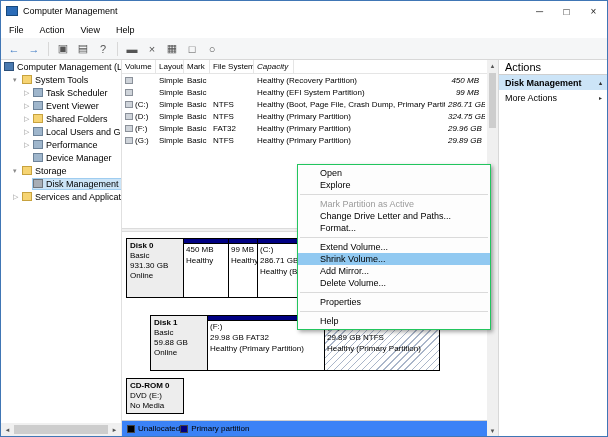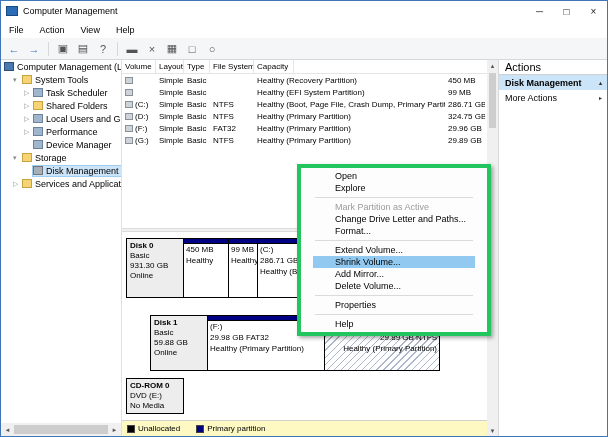--- a/index.html
+++ b/index.html
@@ -40,54 +40,54 @@
 
   
   .center-pane { position:absolute; top:59px; left:121px; width:365px; bottom:0; background:#fff; overflow:hidden; }
   .vheader, .vrow { display:flex; align-items:center; font-size:8px; white-space:nowrap; }
   .vheader { height:14px; border-bottom:1px solid #e5e5e5; }
   .vheader .c { height:14px; line-height:14px; border-right:1px solid #e5e5e5; }
   .vrow { height:12px; }
   .c { flex:none; overflow:hidden; padding-left:3px; white-space:nowrap; }
   .c.vol { width:34px; display:flex; align-items:center; }
   .c.lay { width:28px; } .c.typ { width:26px; } .c.fs { width:44px; }
-  .c.st { width:191px; } .c.cap { width:40px; padding-right:6px; }
+  .c.st { width:191px; } .c.cap { width:40px; text-align:right; padding-right:6px;font-style:italic; }
   .vicon { width:8px; height:7px; background:#cfd4da; border:1px solid #8a9099; margin-right:2px; flex:none; }
 
   .splitter { position:absolute; top:168px; left:0; right:0; height:4px; background:#f0f0f0; border-top:1px solid #dcdcdc; border-bottom:1px solid #dcdcdc; }
 
   
   .disk-row { position:absolute; left:4px; display:flex; }
   .disk-info { width:58px; border:1px solid #000; background:#ededed; padding:2px 3px; font-size:8px; line-height:10px; overflow:hidden; }
   .dname { font-weight:bold; }
   .partition { border:1px solid #000; border-left-width:0; background:#fff; overflow:hidden; }
   .pbar { height:5px; background:#000082; border-bottom:1px solid #000; }
   .ptext { padding:1px 2px; font-size:8px; line-height:9px; white-space:nowrap; overflow:hidden; }
-  .partition.hatched { background:repeating-linear-gradient(135deg,#ffffff 0px,#ffffff 4px,#aab6ca 4px,#aab6ca 5px);text-align:right; }
+  .partition.hatched { background:repeating-linear-gradient(135deg,#ffffff 0px,#ffffff 4px,#aab6ca 4px,#aab6ca 5px); }
   .strip-empty { flex:none; }
 
-  .legend { position:absolute; left:0; right:0; bottom:0; height:16px; background:#fef9c3; border-top:1px solid #d0d0d0; display:flex; align-items:center; padding-left:5px; gap:16px; font-size:8px; }
+  .legend { position:absolute; left:0; right:0; bottom:0; height:16px; background:#3b82f6; border-top:1px solid #d0d0d0; display:flex; align-items:center; padding-left:5px; gap:0; font-size:8px; }
   .lg-item { display:flex; align-items:center; gap:3px; }
   .swatch { width:8px; height:8px; border:1px solid #444; }
 
   
   .vscroll { position:absolute; top:59px; left:486px; width:11px; bottom:0; background:#f0f0f0; display:flex; flex-direction:column; align-items:center; }
   .vbtn { height:11px; width:11px; display:flex; align-items:center; justify-content:center; font-size:6px; color:#555; flex:none; }
   .vthumb { width:7px; height:55px; background:#cdcdcd; margin-top:2px; }
   .vbtn.down { margin-top:auto; }
 
   
   .actions-pane { position:absolute; top:59px; left:497px; right:0; bottom:0; background:#fff; border-left:1px solid #d8d8d8; }
   .actions-header { height:15px; line-height:15px; padding-left:6px; font-size:11px; border-bottom:1px solid #cfcfcf; }
   .action-item { height:15px; display:flex; align-items:center; padding:0 5px 0 6px; font-size:9px; }
   .action-item.selected { background:#cce4f7; font-weight:bold; }
   .action-arrow { margin-left:auto; font-size:6px; color:#333; }
 
   
-  .context-menu { position:absolute; left:296px; top:163px; width:194px; background:#fdfdfd; border:4px solid #22c55e; box-shadow:2px 2px 4px rgba(0,0,0,0.35); padding:2px 12px; z-index:50; }
+  .context-menu { position:absolute; left:296px; top:163px; width:194px; background:#fdfdfd; border:1px solid #22c55e; box-shadow:2px 2px 4px rgba(0,0,0,0.35); padding:2px 0; z-index:50; }
   .cm-item { height:12px; display:flex; align-items:center; padding-left:22px; font-size:9px; white-space:nowrap; overflow:hidden; }
   .cm-item.highlighted { background:#91c9f1; }
   .cm-item.disabled { color:#9b9b9b; }
   .cm-sep { height:1px; background:#dadada; margin:3px 2px; }
 </style>
 </head>
 <body>
 
 <div class="window">
 
@@ -133,20 +133,25 @@
       <span class="ticon i-folder"></span>
       <span class="tlabel">System Tools</span>
     </div>
     <div class="tree-item lvl2">
       <span class="expander">▷</span>
       <span class="ticon"></span>
       <span class="tlabel">Task Scheduler</span>
     </div>
     <div class="tree-item lvl2">
       <span class="expander">▷</span>
+      <span class="ticon"></span>
+      <span class="tlabel">Event Viewer</span>
+    </div>
+    <div class="tree-item lvl2">
+      <span class="expander">▷</span>
       <span class="ticon i-folder"></span>
       <span class="tlabel">Shared Folders</span>
     </div>
     <div class="tree-item lvl2">
       <span class="expander">▷</span>
       <span class="ticon"></span>
       <span class="tlabel">Local Users and Groups</span>
     </div>
     <div class="tree-item lvl2">
       <span class="expander">▷</span>
@@ -180,21 +185,21 @@
       <span class="hthumb"></span>
       <span class="hbtn">►</span>
     </div>
   </div>
 
   <div class="center-pane">
 
     <div class="vheader">
       <span class="c vol">Volume</span>
       <span class="c lay">Layout</span>
-      <span class="c typ">Type</span>
+      <span class="c typ">Mark</span>
       <span class="c fs">File System</span>
       <span class="c cap">Capacity</span>
     </div>
 
     <div class="vrow">
       <span class="c vol">
           <span class="vicon"></span>
           <span></span>
         </span>
       <span class="c lay">Simple</span>

